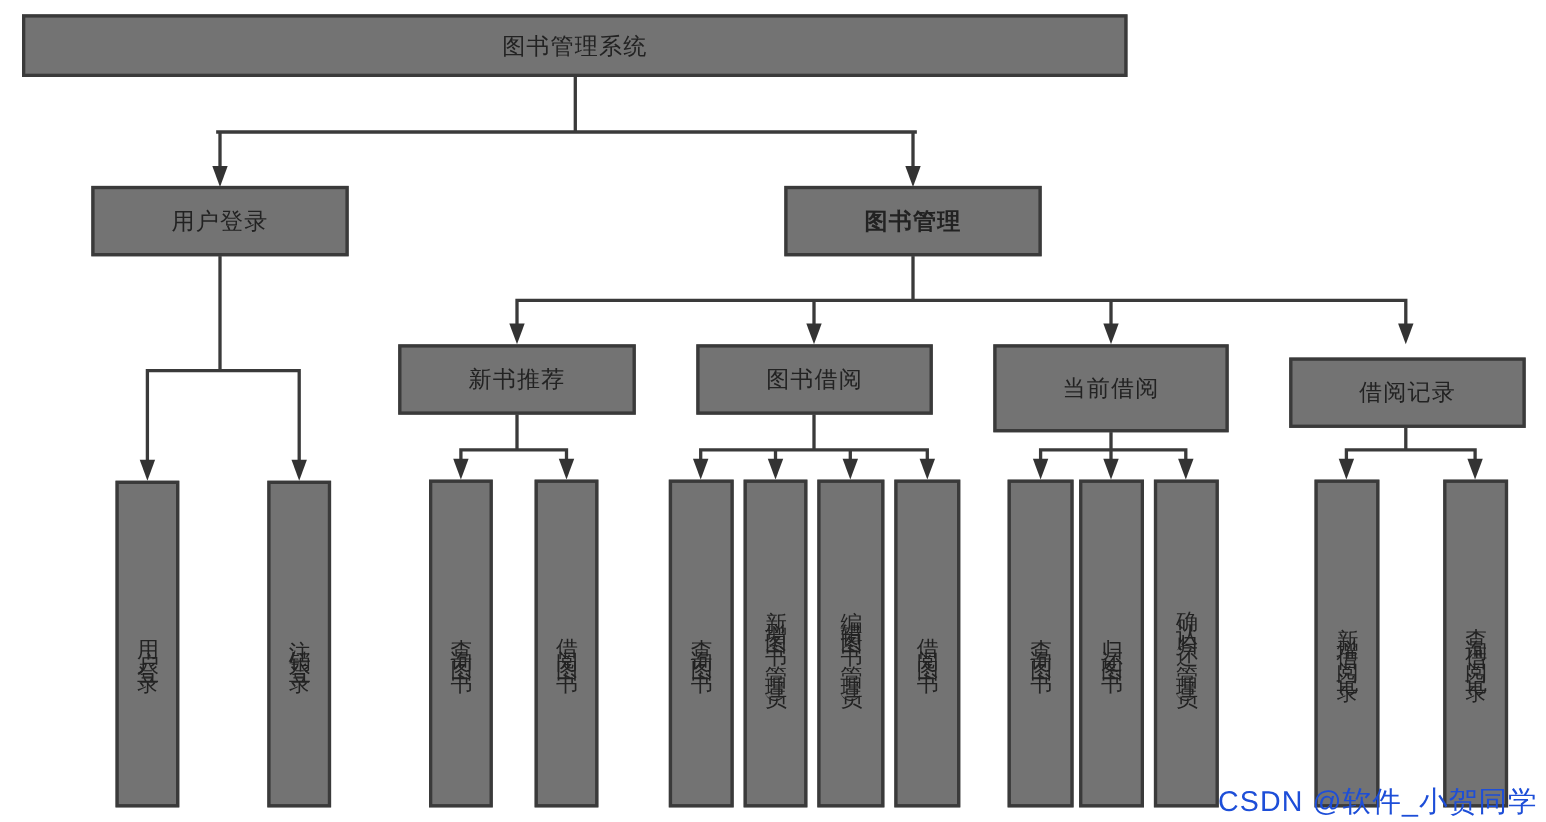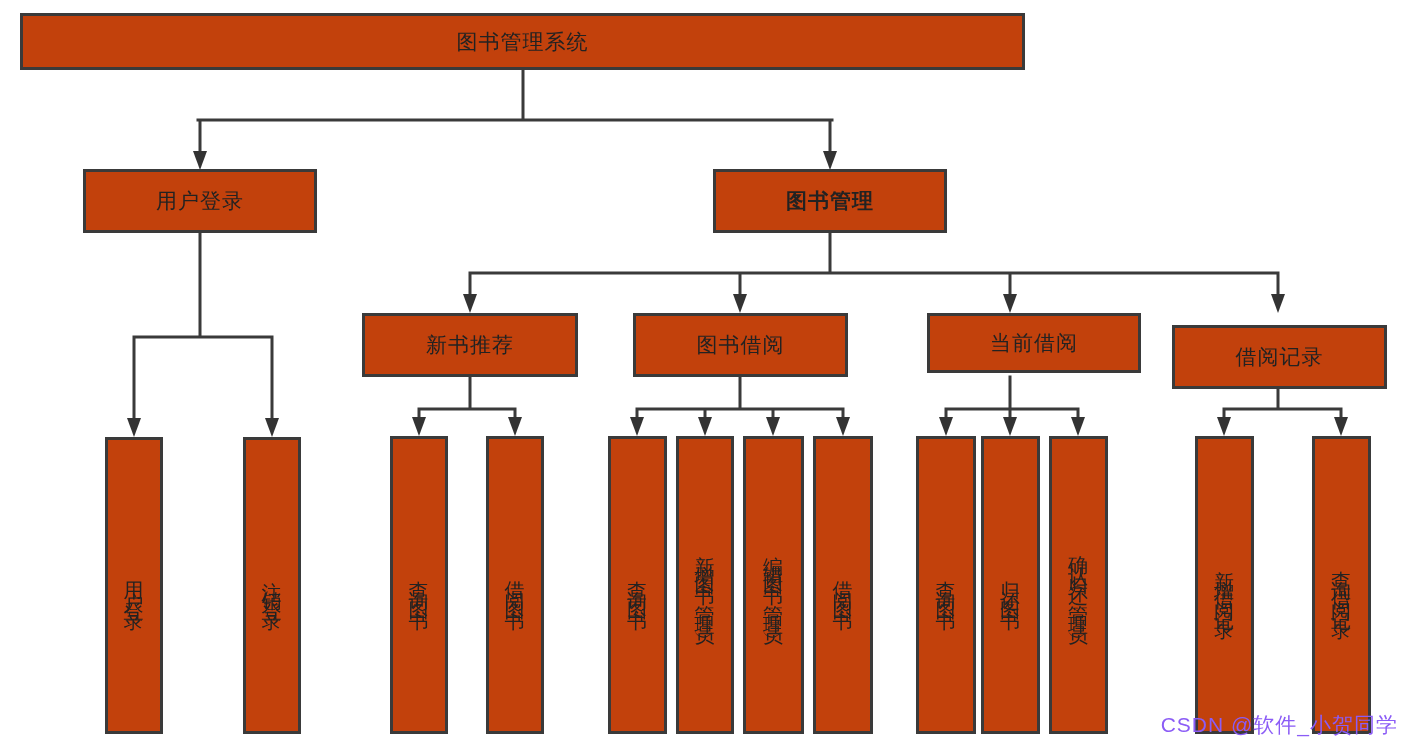--- a/index.html
+++ b/index.html
@@ -8,38 +8,38 @@
     width:1405px;height:747px;
     background:#ffffff;
     font-family:"Liberation Sans","DejaVu Sans",sans-serif;
     overflow:hidden;
   }
   svg.wires{position:absolute;left:0;top:0;width:1405px;height:747px;}
   .box{
     position:absolute;
     box-sizing:border-box;
     border:3px solid #3a3a3a;
-    background:#c2410c;
+    background:#737373;
     display:flex;align-items:center;justify-content:center;
     color:#222222;
   }
   .hlabel{font-size:21px;letter-spacing:1px;white-space:nowrap;}
   .vbox span{
     writing-mode:vertical-rl;
     text-orientation:mixed;
     font-size:20px;
     letter-spacing:10px;
     line-height:1;
     white-space:nowrap;
   }
   .watermark{
     position:absolute;
     right:7px;top:711px;
-    font-size:21px;
-    color:#8b5cf6;
+    font-size:26px;
+    color:#1d4ed8;
     letter-spacing:1px;
     white-space:nowrap;
     z-index:9;
   }
 </style>
 </head>
 <body>
 
 <div class="canvas">
 
@@ -93,21 +93,21 @@
   <div class="box" style="left:713px;top:169px;width:234px;height:64px;font-weight:bold;">
     <span class="hlabel">图书管理</span>
   </div>
 
   <div class="box" style="left:633px;top:313px;width:215px;height:64px;">
     <span class="hlabel">图书借阅</span>
   </div>
   <div class="box" style="left:362px;top:313px;width:216px;height:64px;">
     <span class="hlabel">新书推荐</span>
   </div>
-  <div class="box" style="left:903px;top:313px;width:214px;height:60px;margin-left:24px;">
+  <div class="box" style="left:903px;top:313px;width:214px;height:80px;">
     <span class="hlabel">当前借阅</span>
   </div>
   <div class="box" style="left:1172px;top:313px;width:215px;height:64px;margin-top:12px;">
     <span class="hlabel">借阅记录</span>
   </div>
 
   <div class="box vbox" style="left:105px;top:437px;width:58px;height:297px;">
     <span>用户登录</span>
   </div>
   <div class="box vbox" style="left:243px;top:437px;width:58px;height:297px;">

